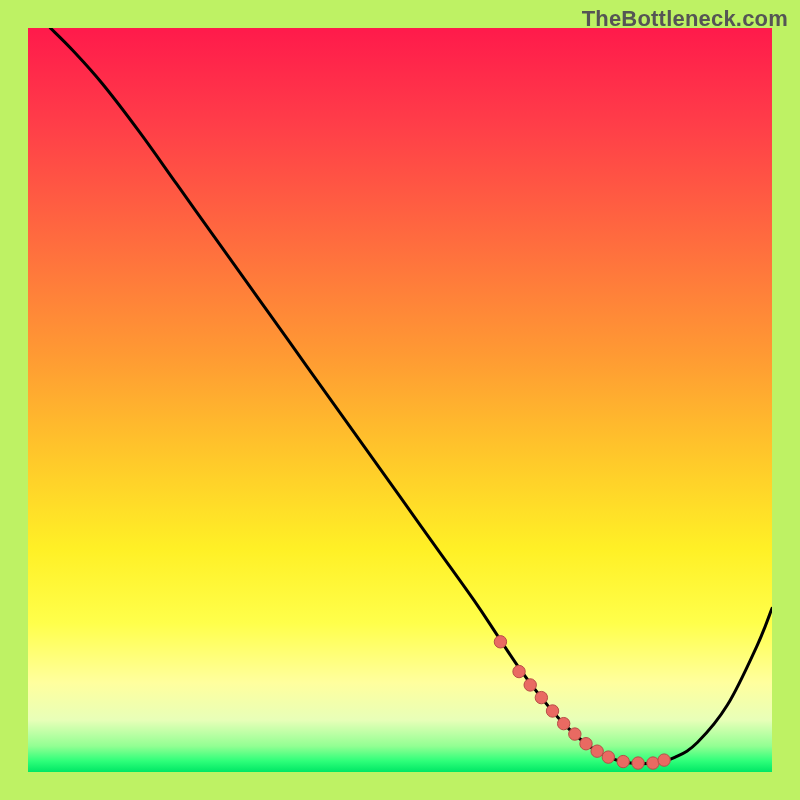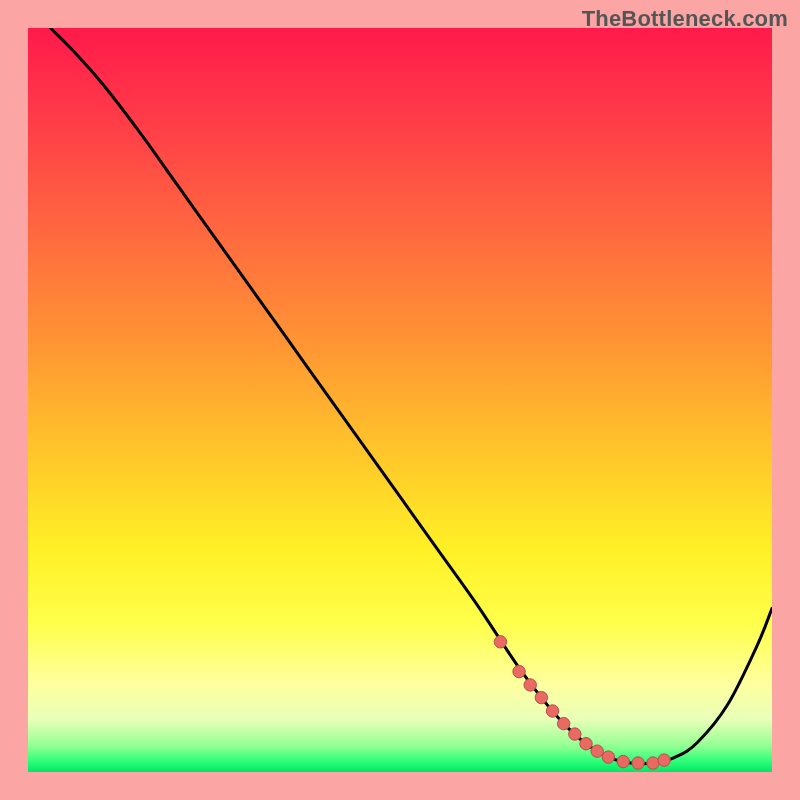--- a/index.html
+++ b/index.html
@@ -7,21 +7,21 @@
     padding: 0;
     width: 800px;
     height: 800px;
     background: #000;
     font-family: Arial, Helvetica, sans-serif;
   }
   .frame {
     position: relative;
     width: 800px;
     height: 800px;
-    background: #fca5a5;
+    background: #bef264;
   }
   .watermark {
     position: absolute;
     top: 6px;
     right: 12px;
     color: #555;
     font-size: 22px;
     font-weight: 600;
     z-index: 20;
     letter-spacing: 0.2px;

